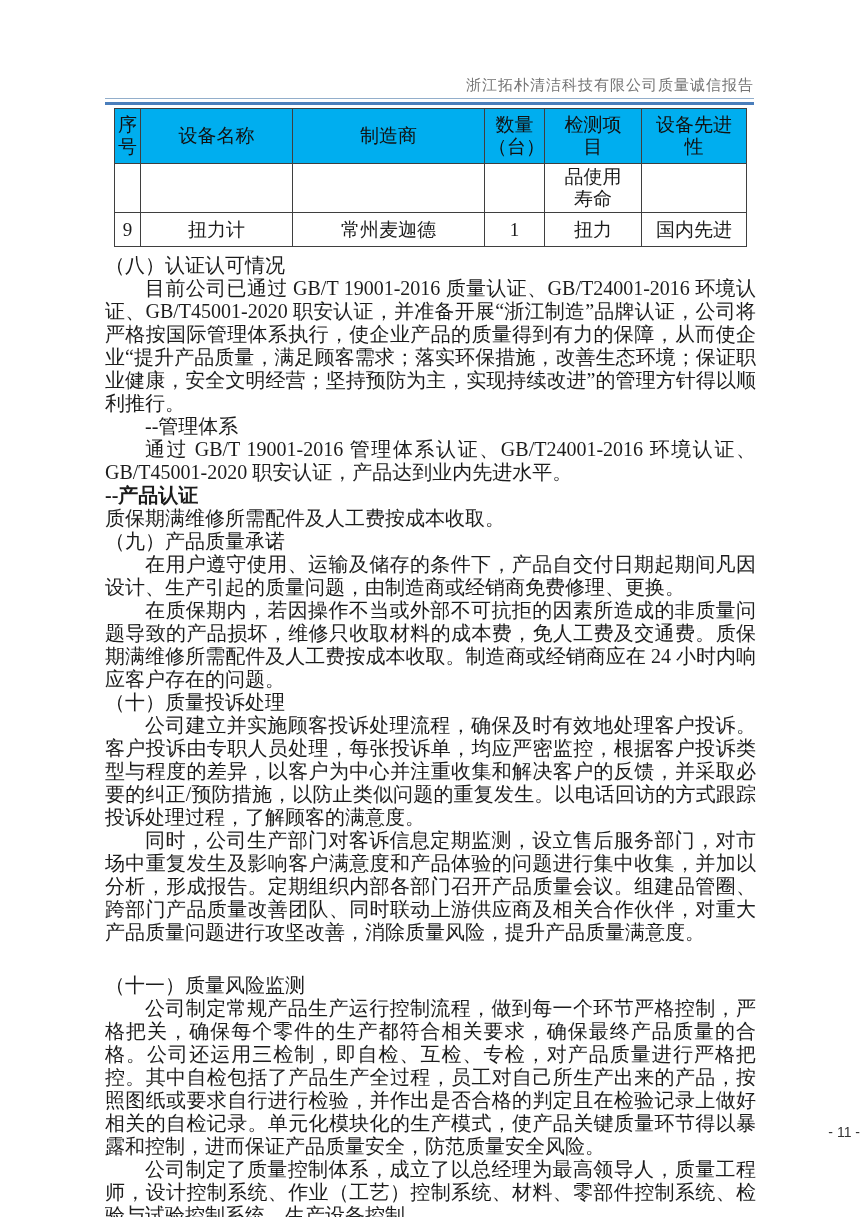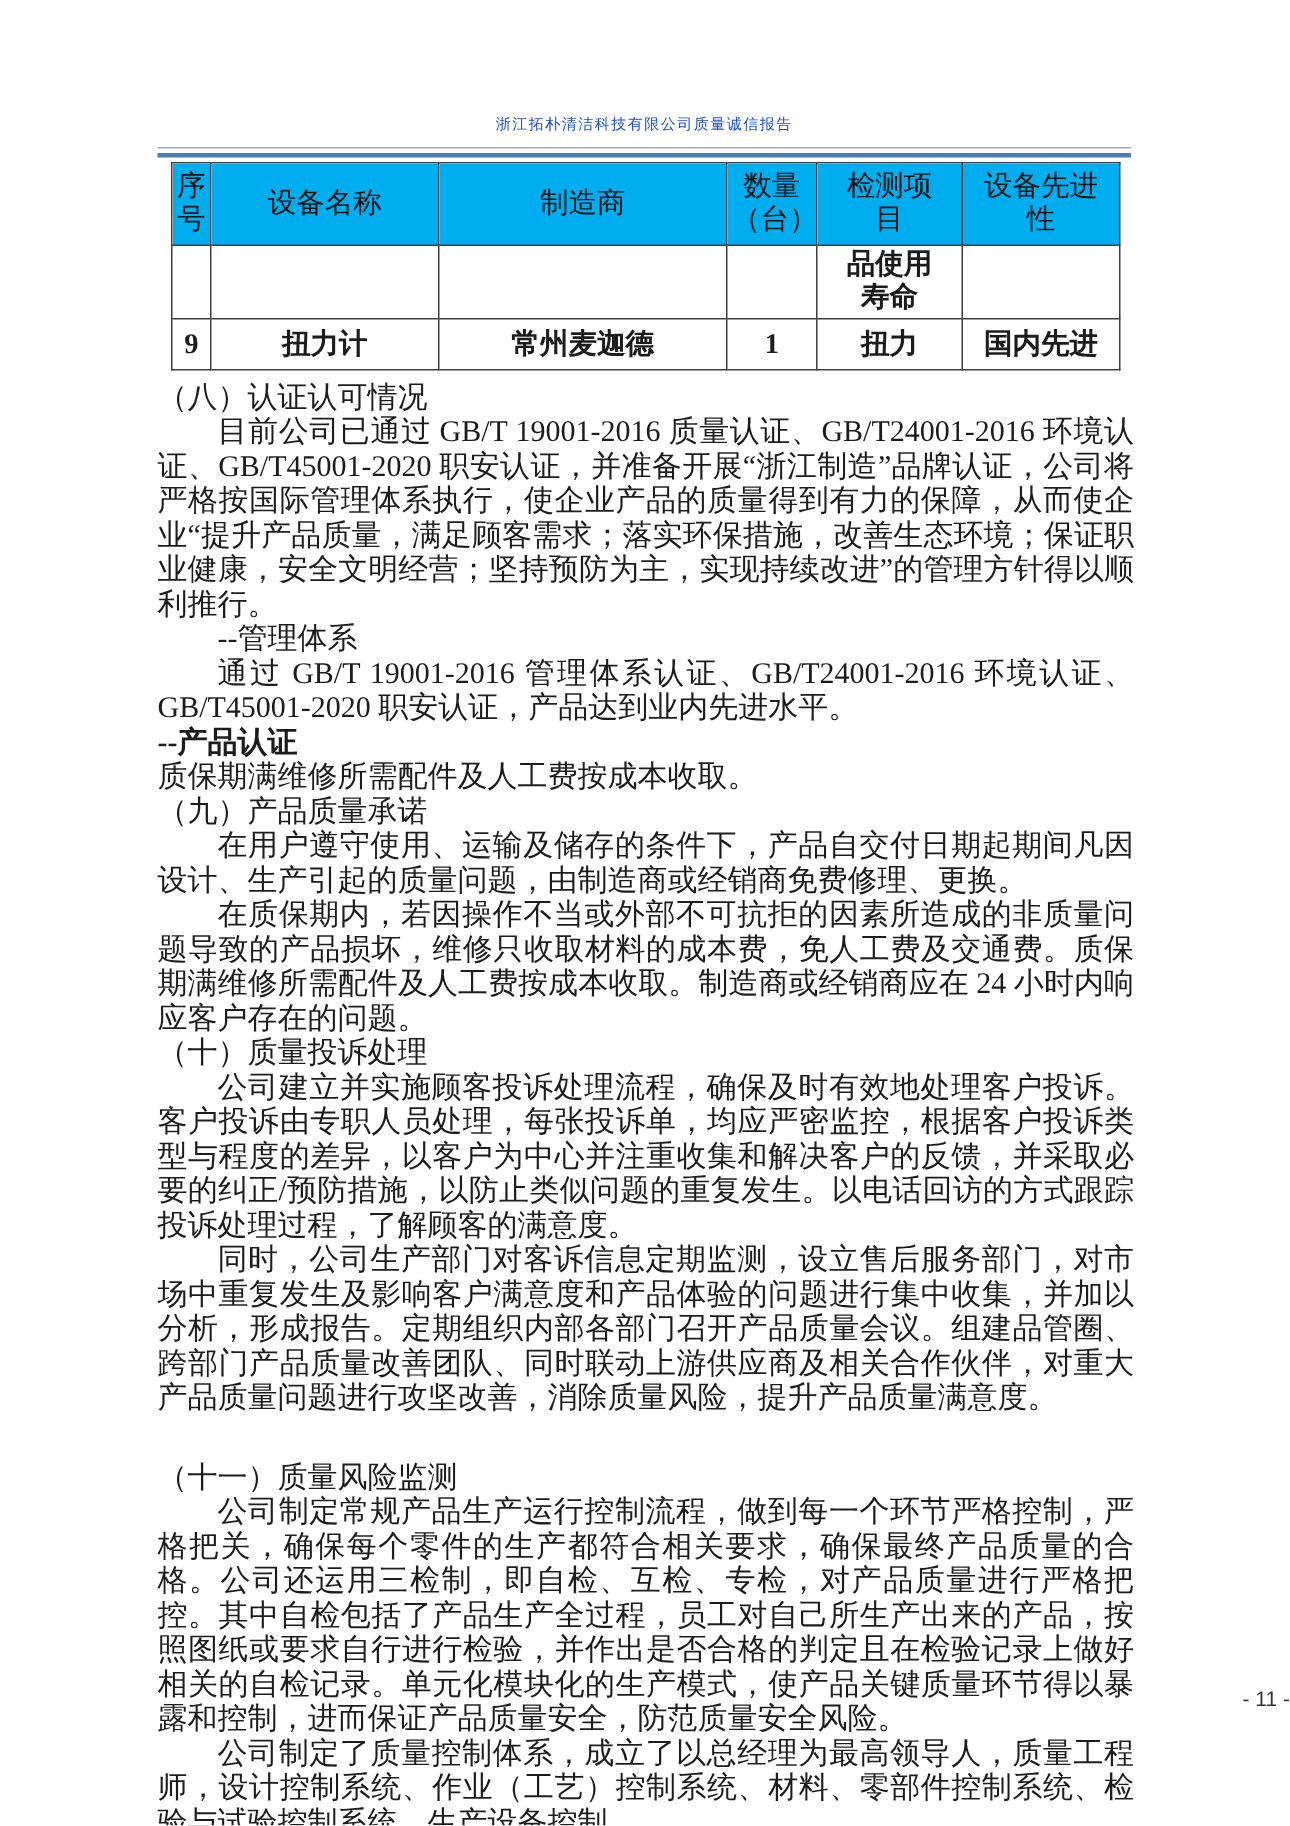--- a/index.html
+++ b/index.html
@@ -11,24 +11,24 @@
     font-family: "Liberation Serif", "DejaVu Serif", serif;
     color: #1c1c1c;
     overflow: hidden;
   }
 
   
   .page-header {
     position: absolute;
     top: 76px; left: 105px; right: 106px;
     display: flex;
-    justify-content: center;
+    justify-content: flex-end;
     align-items: baseline;
-    font-size: 10px;
-    color: #1d4ed8;
+    font-size: 15px;
+    color: #737373;
     letter-spacing: 1px;
   }
   .header-rule {
     position: absolute;
     top: 98px; left: 105px; right: 106px;
     height: 3px;
     border-top: 1px solid #92aecb;
     border-bottom: 3px solid #4a7ebb;
   }
 
@@ -47,21 +47,20 @@
   table.equip col.c2 { width: 192px; }
   table.equip col.c3 { width: 60px; }
   table.equip col.c4 { width: 97px; }
   table.equip col.c5 { width: 105px; }
   table.equip th, table.equip td {
     border: 1px solid #3f3f3f;
     padding: 2px 12px;
     vertical-align: middle;
     line-height: 22px;
     overflow: hidden;
-    font-weight: bold;
   }
   table.equip th:first-child, table.equip td:first-child,
   table.equip th:nth-child(4), table.equip td:nth-child(4) {
     padding: 2px 3px;
   }
   table.equip th {
     background: #00aeef;
     font-weight: normal;
     height: 50px;
     color: #111;

